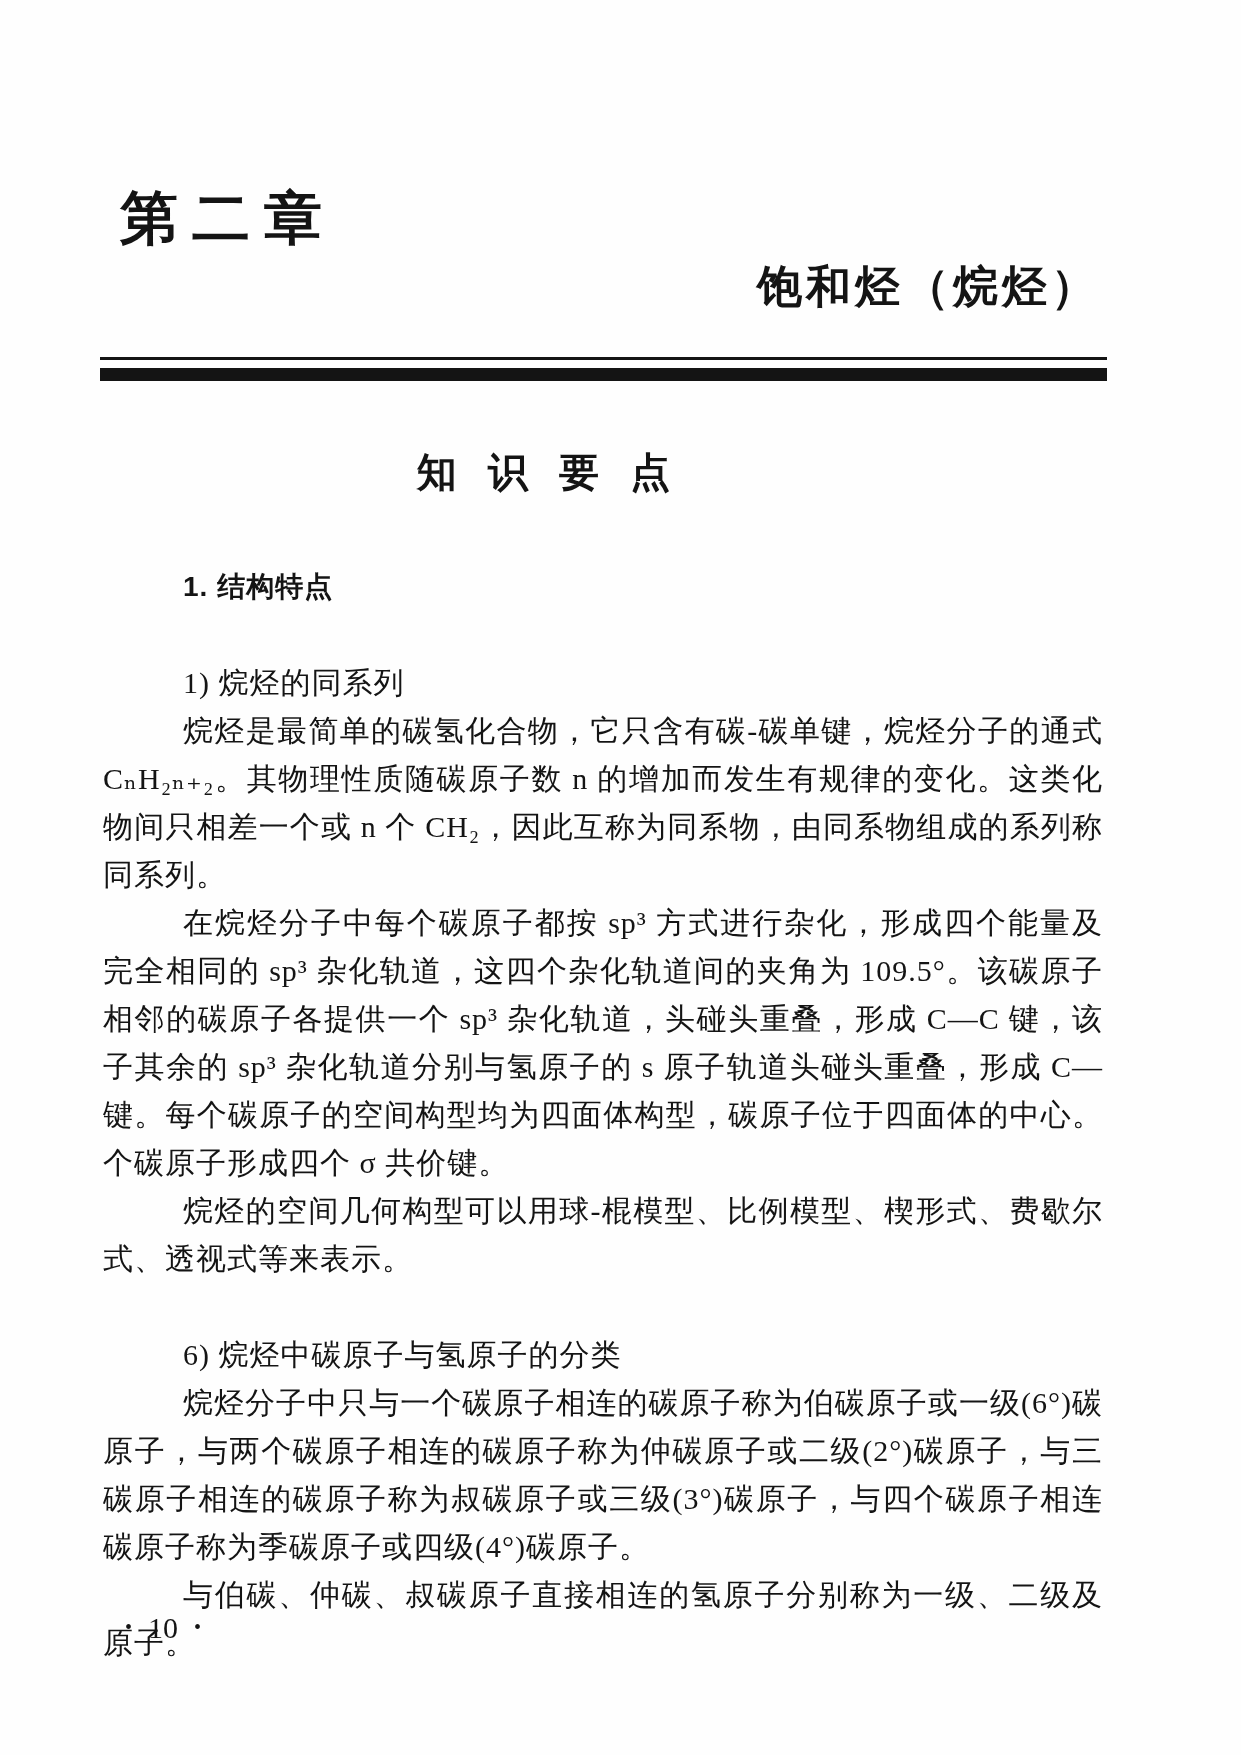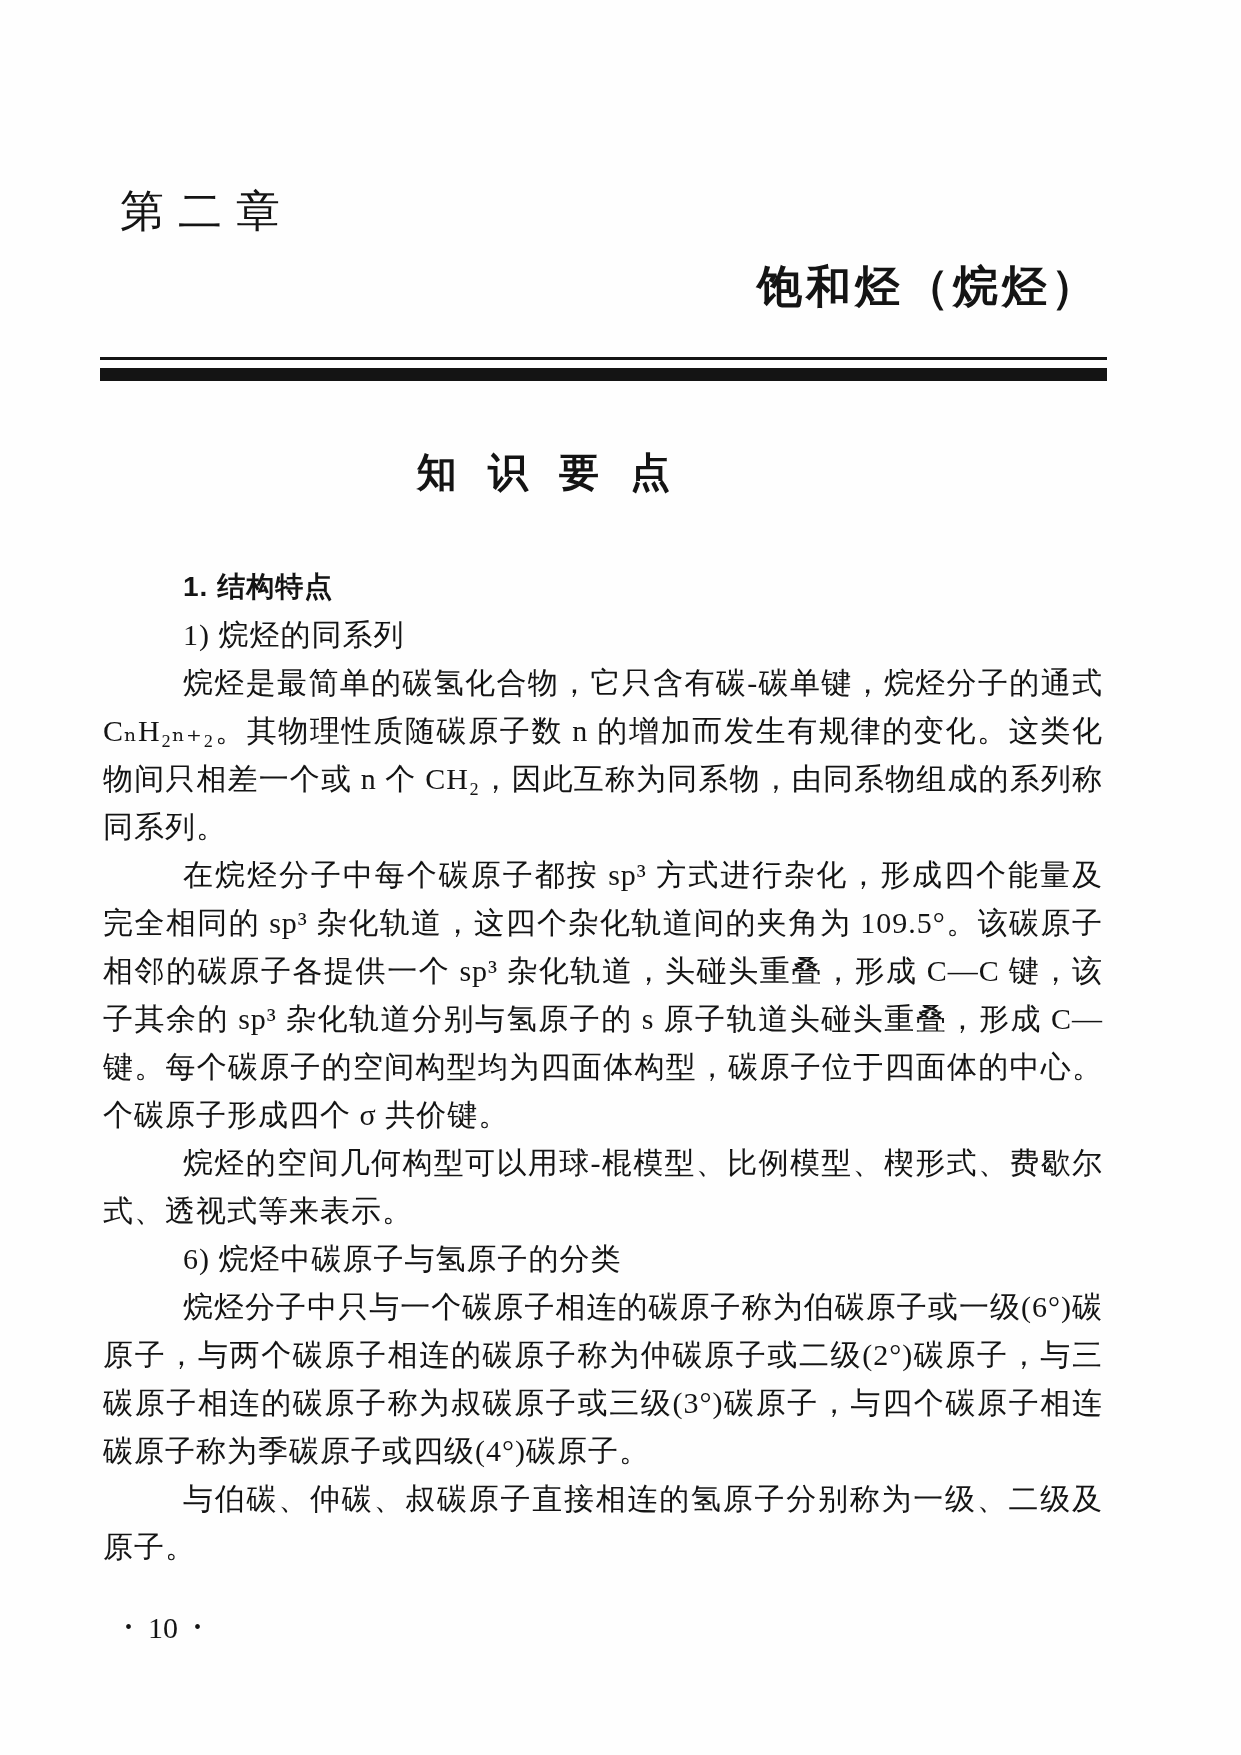--- a/index.html
+++ b/index.html
@@ -11,22 +11,22 @@
     background: #fefefe;
     color: #141414;
     font-family: "Liberation Serif", "DejaVu Serif", serif;
     overflow: hidden;
   }
   
   .chapter-label {
     position: absolute;
     left: 120px;
     top: 190px;
-    font-size: 44px;
-    font-weight: 400;
+    font-size: 58px;
+    font-weight: 700;
     letter-spacing: 14px;
     line-height: 1;
     font-family: "Liberation Serif", "DejaVu Serif", serif;
   }
   .chapter-title {
     position: absolute;
     right: 141px;
     top: 265px;
     font-size: 45px;
     font-weight: 900;
@@ -82,21 +82,21 @@
     text-align: justify;
     text-align-last: justify;
     text-justify: inter-character;
   }
   .line.indent { text-indent: 80px; }
   .line.h1 {
     font-family: "Liberation Sans", "DejaVu Sans", sans-serif;
     font-weight: 700;
     font-size: 28px;
   }
-  .line.h2 { font-size: 30px; }
+  .line.h2 { font-size: 30px; margin-top: 48px; }
   
   .page-num {
     position: absolute;
     left: 125px;
     top: 1613px;
     font-size: 30px;
     line-height: 1;
     letter-spacing: 0;
   }
   .page-num .dot {

